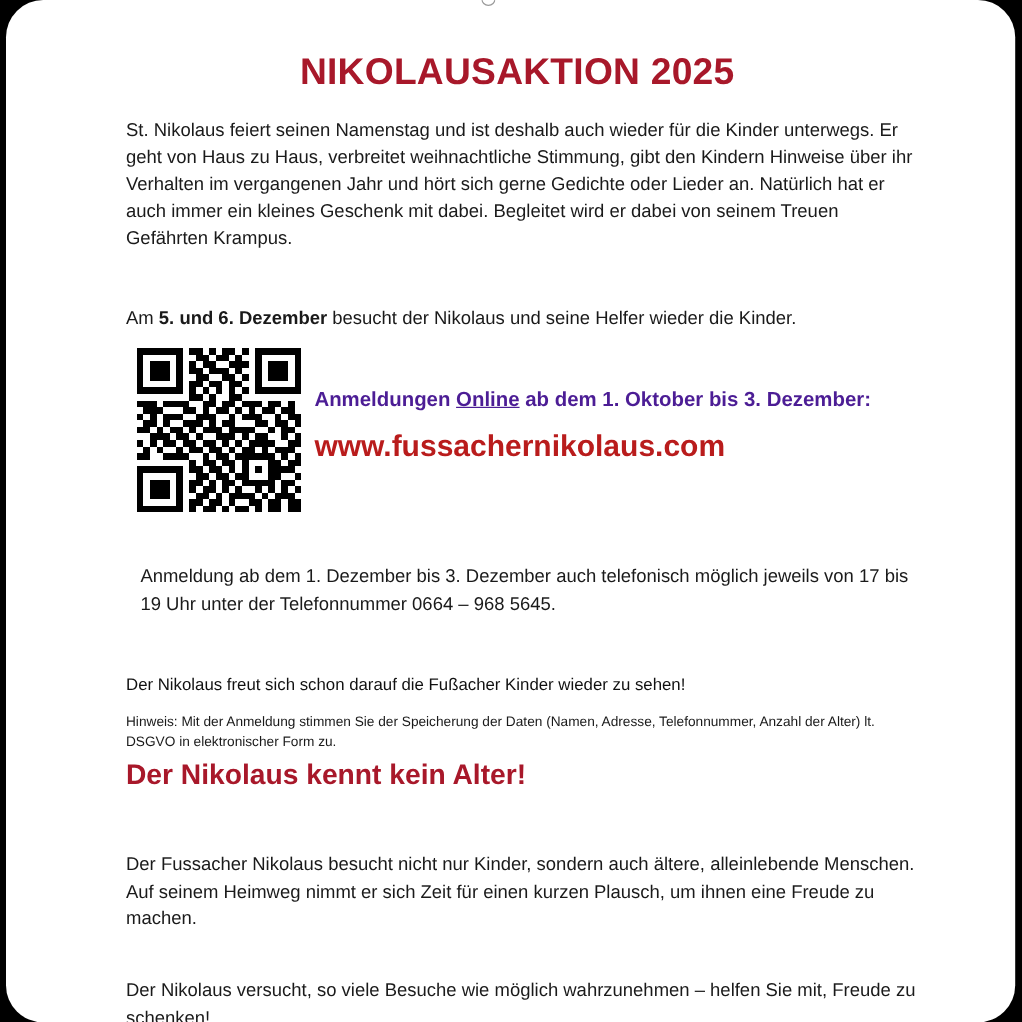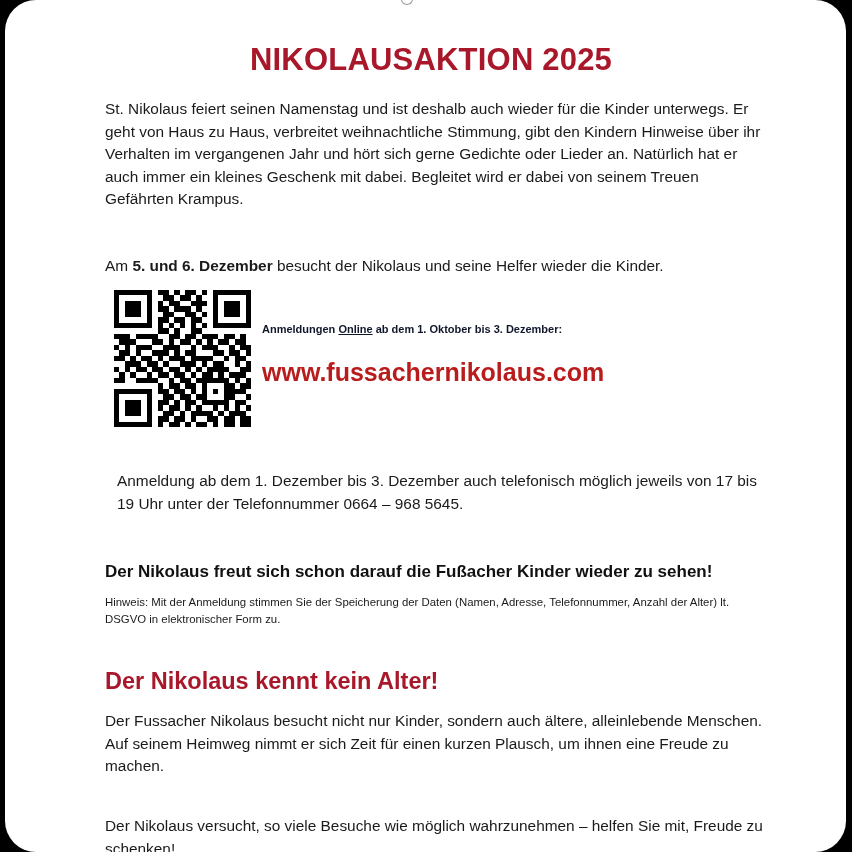--- a/index.html
+++ b/index.html
@@ -27,31 +27,31 @@
       left: 100px; width: 660px;
       font-size: 15.4px; line-height: 22.6px; color: #1a1a1a;
     }
     .para b { font-weight: bold; }
     .small {
       left: 100px; width: 660px;
       font-size: 11.4px; line-height: 17px; color: #1a1a1a;
     }
     .qr { left: 109px; top: 290px; width: 137px; height: 137px; }
     .reg-label {
-      left: 257px; top: 323px; font-size: 11px; font-weight: bold; color: #0f172a; text-align: center;
+      left: 257px; top: 323px; font-size: 17px; font-weight: bold; color: #4c1d95; text-align: center;
     }
     .reg-label u { text-decoration: underline; }
     .url {
       left: 257px; top: 358px; font-size: 25px; font-weight: bold; color: #b91c1c;
     }
     .bold-line {
-      left: 100px; top: 562px; font-size: 17px; font-weight: bold; color: #111;
+      left: 100px; top: 562px; font-size: 14px; font-weight: normal; color: #111;
     }
     .h2 {
-      left: 100px; top: 668px; font-size: 23.5px; font-weight: bold; color: #a8182a;
+      left: 100px; top: 632px; font-size: 23.5px; font-weight: bold; color: #a8182a;
     }
     .email { color: #c0121f; text-decoration: underline; font-weight: bold; }
   </style>
 </head>
 <body>
 
 <div class="page">
   <div class="clip-glyph"></div>
 
   <div class="abs title">NIKOLAUSAKTION 2025</div>

